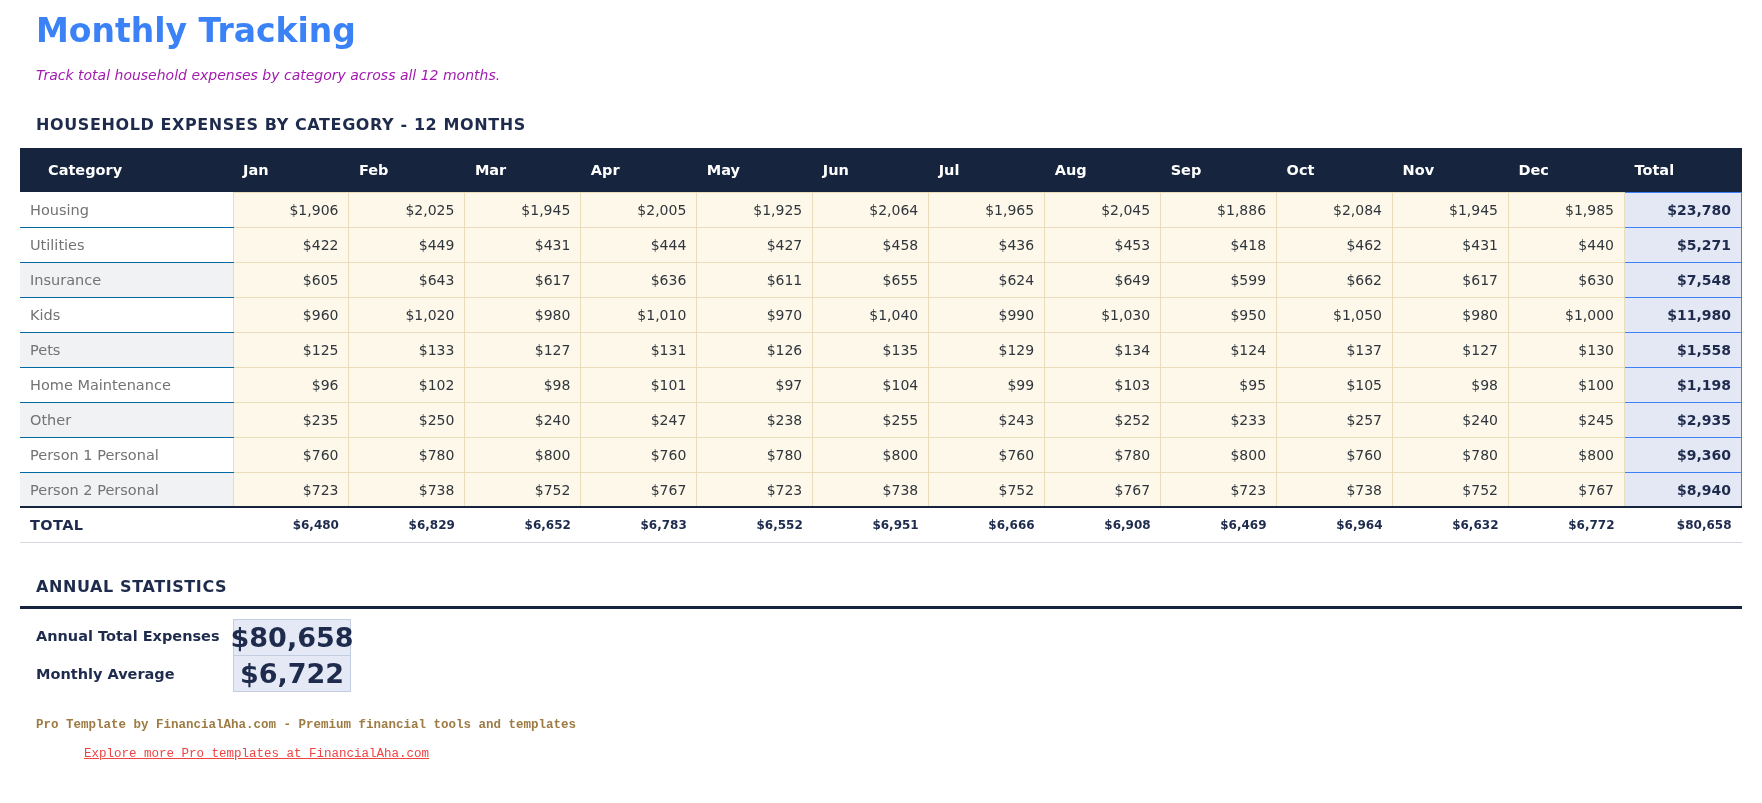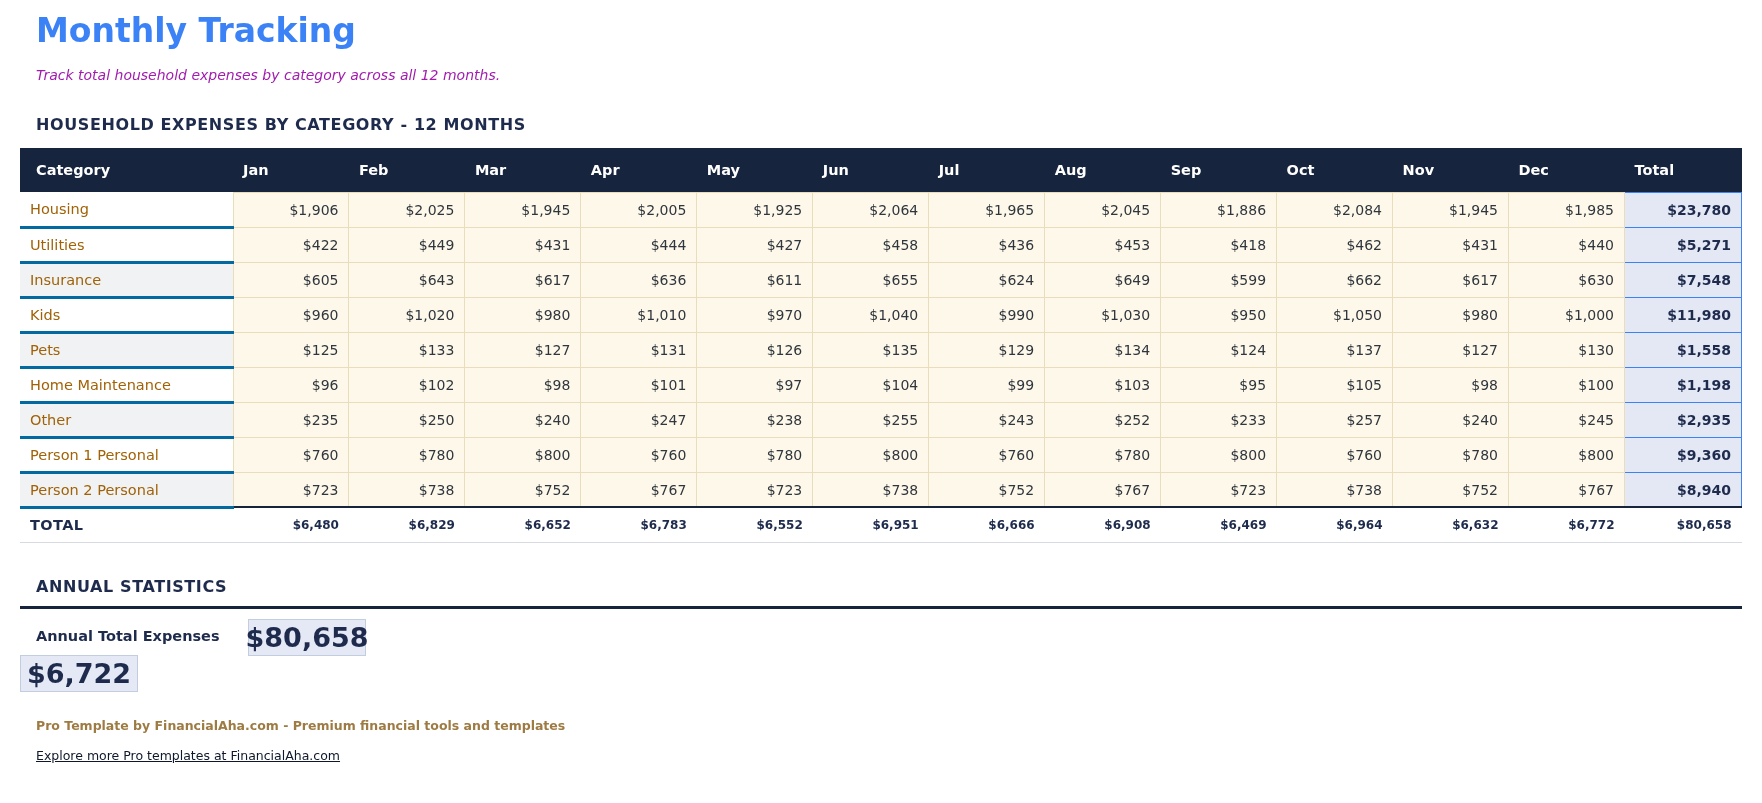--- a/index.html
+++ b/index.html
@@ -28,24 +28,24 @@
     margin-top:14px;
   }
   table.expenses th,table.expenses td{
     padding:0 10px;height:35px;box-sizing:border-box;
     white-space:nowrap;overflow:hidden;
   }
   table.expenses thead th{
     background:#17243d;color:#ffffff;font-weight:bold;font-size:14.5px;
     height:44px;text-align:left;
   }
-  table.expenses thead th.cat{ text-align:left;padding-left:16px; }
+  table.expenses thead th.cat{ text-align:left;padding-left:28px; }
   td.cat{
-    background:#ffffff;font-size:14.5px;color:#a16207;
-    padding-left:16px;border-bottom:3px solid #0369a1;
+    background:#ffffff;font-size:14.5px;color:#737373;
+    padding-left:16px;border-bottom:1px solid #0369a1;
   }
   tr.alt td.cat{ background:#f1f2f4; }
   td.num{
     background:#fdf8e9;font-size:14px;color:#30363d;text-align:right;
     border:1px solid #e9ddbb;
   }
   td.rowtotal{
     background:#e3e8f4;font-size:14px;font-weight:bold;color:#1e2b4d;
     text-align:right;border:1px solid #3b82f6;
   }
@@ -58,40 +58,40 @@
     text-align:left;font-size:14.5px;letter-spacing:0.4px;
   }
 
   h2.stats-title{
     margin:34px 0 0 16px;
     font-size:16px;font-weight:bold;color:#1e2b4d;letter-spacing:0.6px;
   }
   .stats-rule{
     margin-top:10px;border:none;border-top:3px solid #17243d;height:0;
   }
-  .stat-row{display:flex;align-items:stretch;gap:15px;}
+  .stat-row{display:flex;align-items:stretch;}
   .stat-label{
     width:197px;display:flex;align-items:center;padding-left:16px;
     font-size:14.5px;font-weight:bold;color:#1e2b4d;
   }
   .stat-value{
     width:118px;height:37px;box-sizing:border-box;
     background:#e4e9f5;border:1px solid #c3cde0;margin-top:-1px;
     display:flex;align-items:center;justify-content:center;
     font-size:27px;font-weight:bold;color:#1e2b4d;
   }
   .stat-row:first-of-type .stat-value{margin-top:2px;}
 
-  .footer{margin:26px 0 0 16px;}
+  .footer{margin:26px 0 0 16px;font-family:Liberation Mono, monospace;}
   .footer-credit{
     font-size:12.5px;font-weight:bold;color:#9d7b43;margin:0;
   }
   .footer-link{
     display:inline-block;margin-top:15px;
-    font-size:12.5px;color:#0f172a;text-decoration:underline;
+    font-size:12.5px;color:#ef4444;text-decoration:underline;margin-left:48px;
   }
 </style>
 </head>
 <body>
 
 <div class="page">
 
   <h1 class="page-title">Monthly Tracking</h1>
   <p class="subtitle">Track total household expenses by category across all 12 months.</p>
 
@@ -299,20 +299,21 @@
   </table>
 
   <h2 class="stats-title">ANNUAL STATISTICS</h2>
   <hr class="stats-rule">
 
   <div class="stat-row">
     <div class="stat-label">Annual Total Expenses</div>
     <div class="stat-value">$80,658</div>
   </div>
   <div class="stat-row">
+    <div class="stat-label">Monthly Average</div>
     <div class="stat-value">$6,722</div>
   </div>
 
   <div class="footer">
     <p class="footer-credit">Pro Template by FinancialAha.com - Premium financial tools and templates</p>
     <a href="#" class="footer-link">Explore more Pro templates at FinancialAha.com</a>
   </div>
 
 </div>
 

